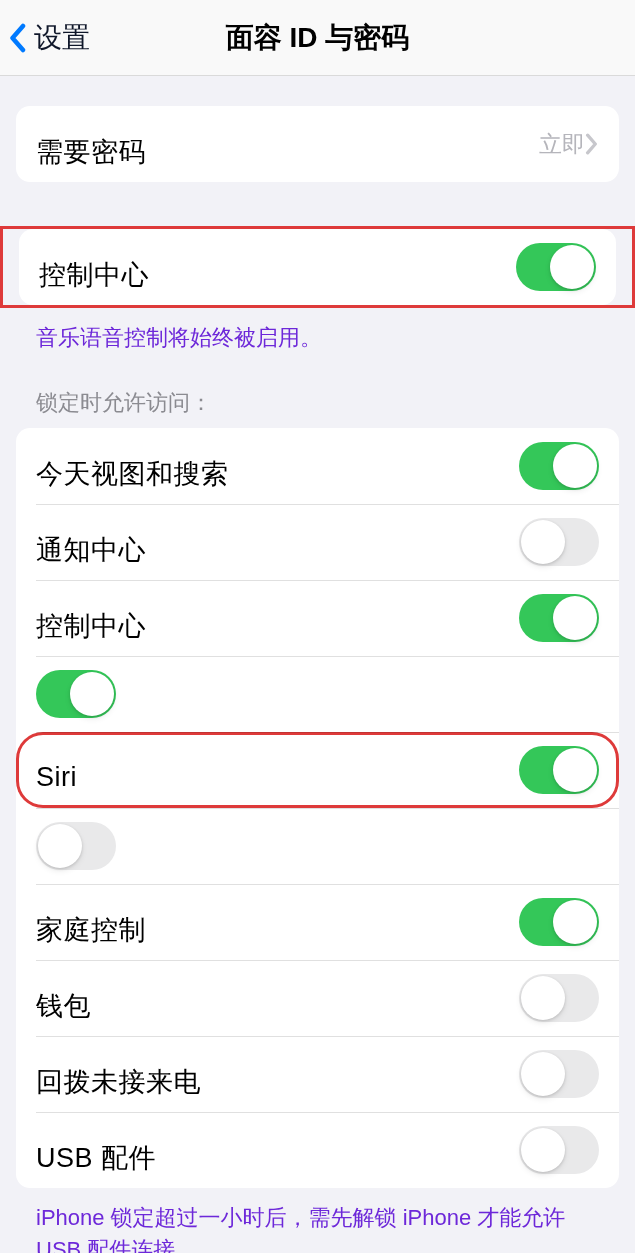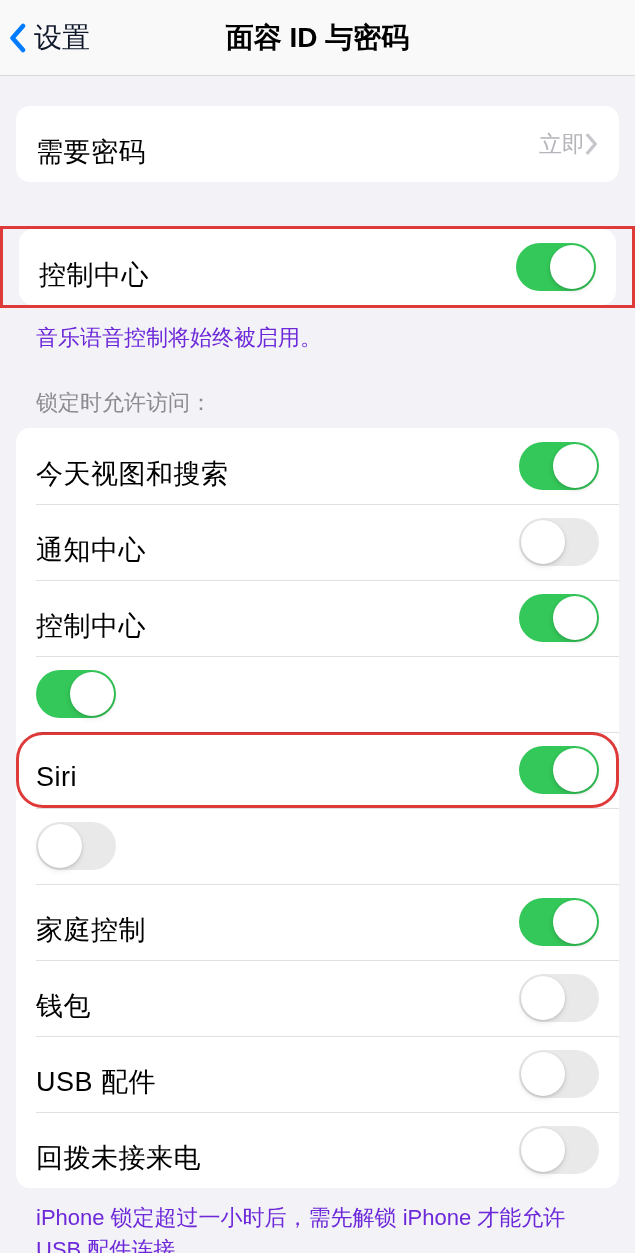--- a/index.html
+++ b/index.html
@@ -230,28 +230,28 @@
           <div class="toggle-knob"></div>
         </div>
       </div>
       <div class="row">
         <span class="row-label">钱包</span>
         <div class="toggle off">
           <div class="toggle-knob"></div>
         </div>
       </div>
       <div class="row">
+        <span class="row-label">回拨未接来电</span>
+        <div class="toggle off">
+          <div class="toggle-knob"></div>
+        </div>
+      </div>
+      <div class="row">
         <span class="row-label">USB 配件</span>
         <div class="toggle off">
           <div class="toggle-knob"></div>
         </div>
       </div>
-      <div class="row">
-        <span class="row-label">回拨未接来电</span>
-        <div class="toggle off">
-          <div class="toggle-knob"></div>
-        </div>
-      </div>
     </div>
 
   <div class="footer-text">iPhone 锁定超过一小时后，需先解锁 iPhone 才能允许USB 配件连接。</div>
 
 </div>
 
 </body></html>

